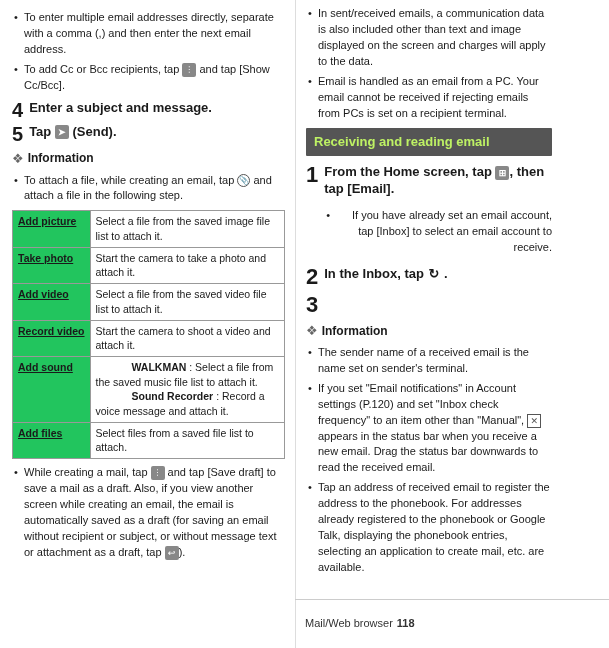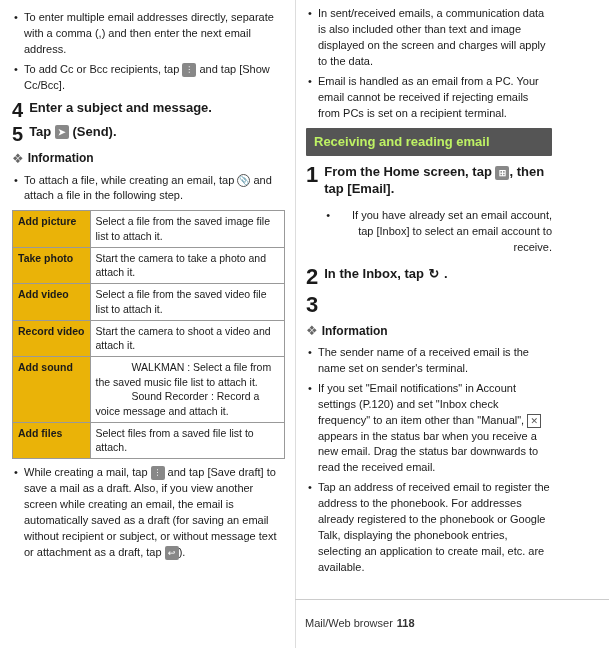--- a/index.html
+++ b/index.html
@@ -90,21 +90,22 @@
     table.attach-table td {
       border: 1px solid #999;
       padding: 3px 5px;
       vertical-align: top;
       line-height: 1.4;
     }
     table.attach-table td:first-child {
       font-weight: bold;
       white-space: nowrap;
       width: 58px;
-      background: #eab308;
+      background: #22c55e;
+      text-decoration: underline;
     }
     .inline-icon {
       display: inline-block;
       background: #888;
       color: #fff;
       font-size: 8px;
       width: 14px;
       height: 14px;
       line-height: 14px;
       text-align: center;
@@ -143,21 +144,21 @@
       font-weight: bold;
       font-size: 13px;
       line-height: 1.3;
     }
     .right-step-row {
       display: flex;
       align-items: flex-start;
       margin-bottom: 4px;
     }
     .bold-text {
-      font-weight: normal;
+      font-weight: bold;
       padding-left: 36px;
     }
     .footer-bar {
       position: absolute;
       bottom: 0;
       right: 0;
       width: 314px;
       display: flex;
       justify-content: flex-start;
       align-items: center;

